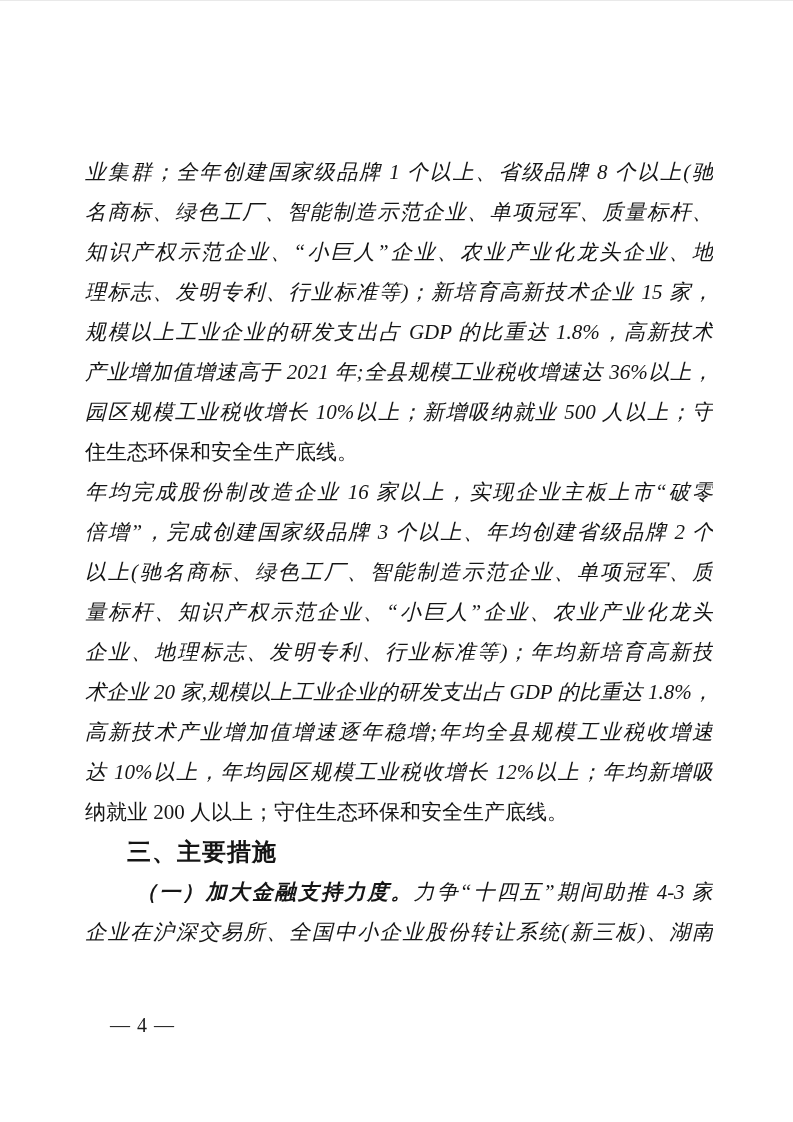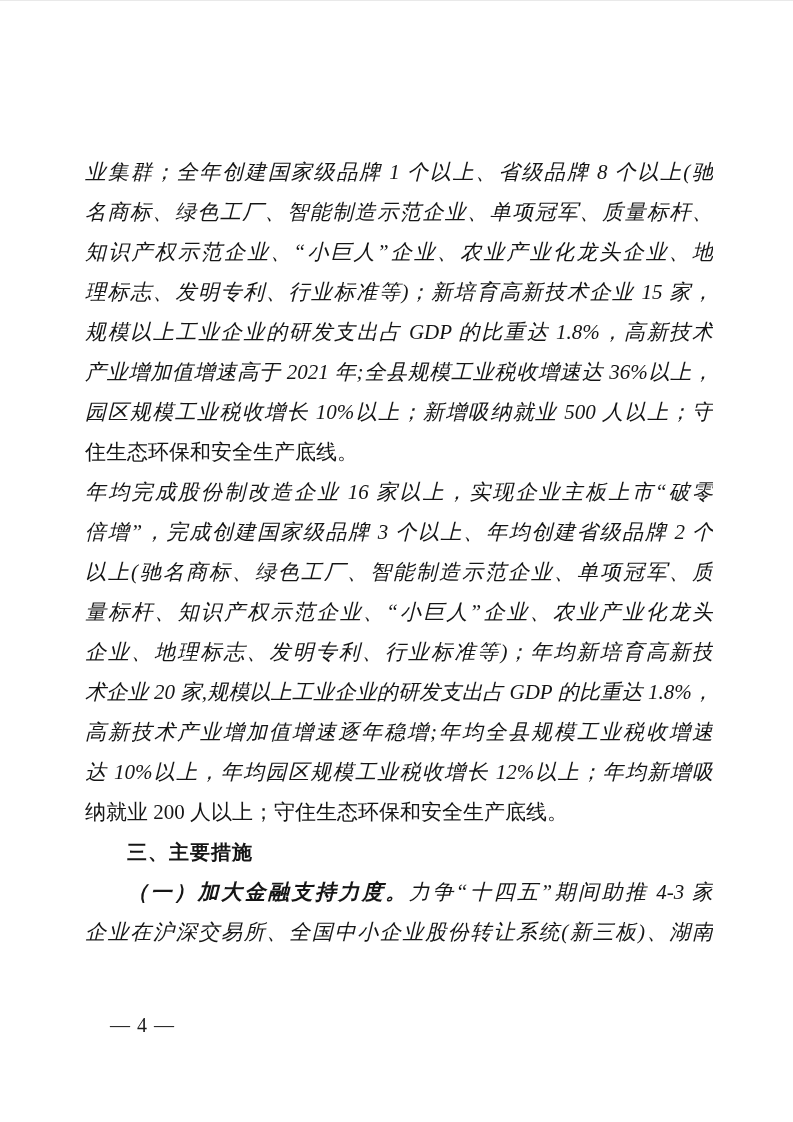--- a/index.html
+++ b/index.html
@@ -33,24 +33,24 @@
   .fill {
     white-space: normal;
     text-align: justify;
     text-align-last: justify;
     font-style: italic;
   }
   .indent { text-indent: 42px; }
   .heading {
     font-family: "Liberation Sans", "DejaVu Sans", sans-serif;
     font-weight: bold;
-    font-size: 20px;
+    font-size: 24px;
     letter-spacing: 1px;
   }
-  .clause-lead { font-weight: 600; }
+  .clause-lead { font-weight: 600; margin-left: 9px; }
   .page-number {
     position: absolute;
     left: 110px;
     top: 1010px;
     font-size: 20px;
     line-height: 28px;
     letter-spacing: 1px;
     color: #1a1a1a;
   }
 </style>

